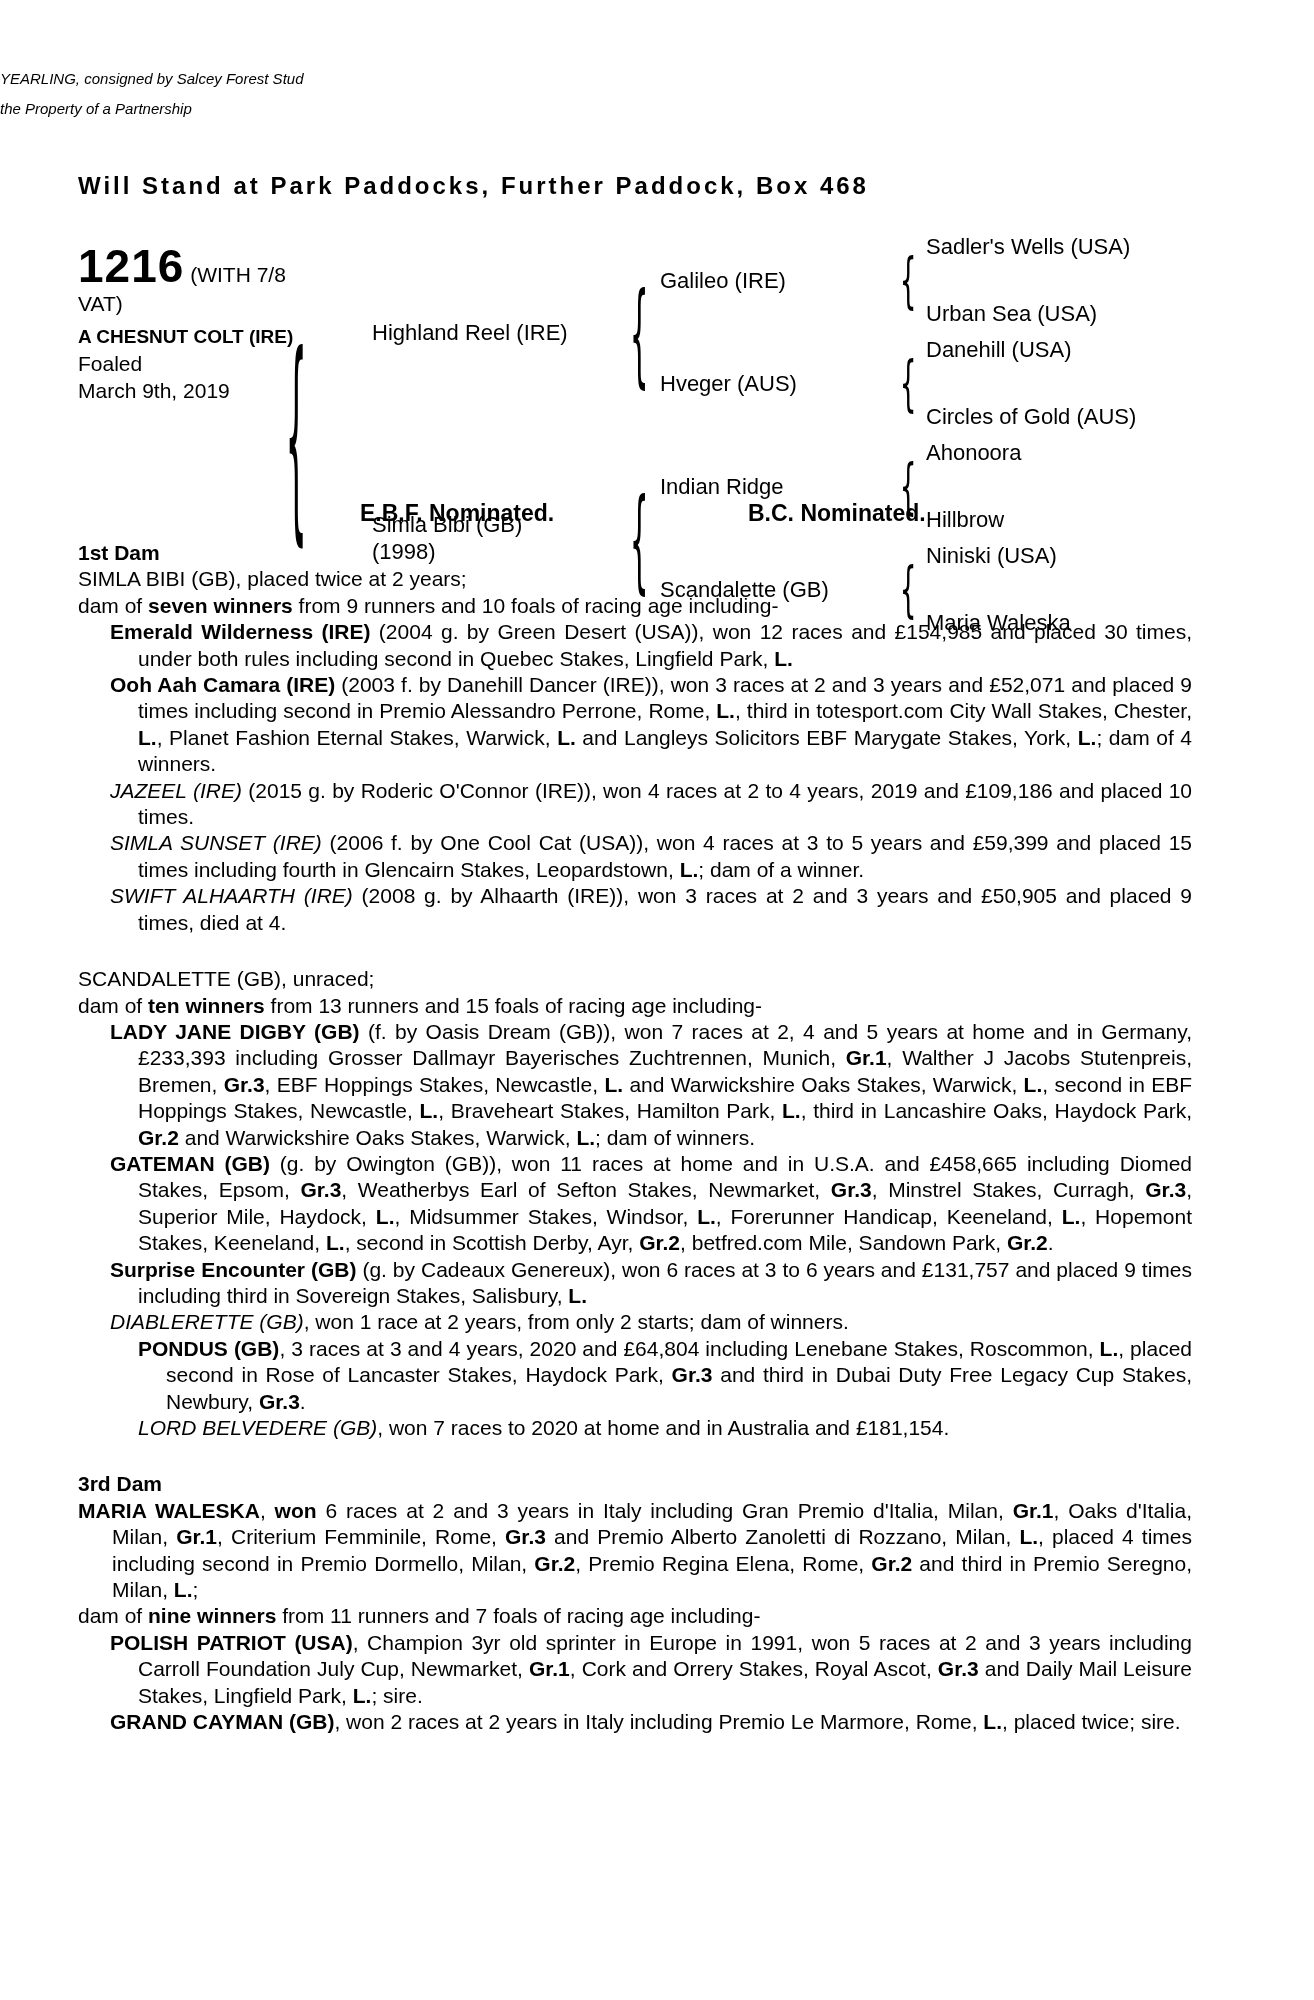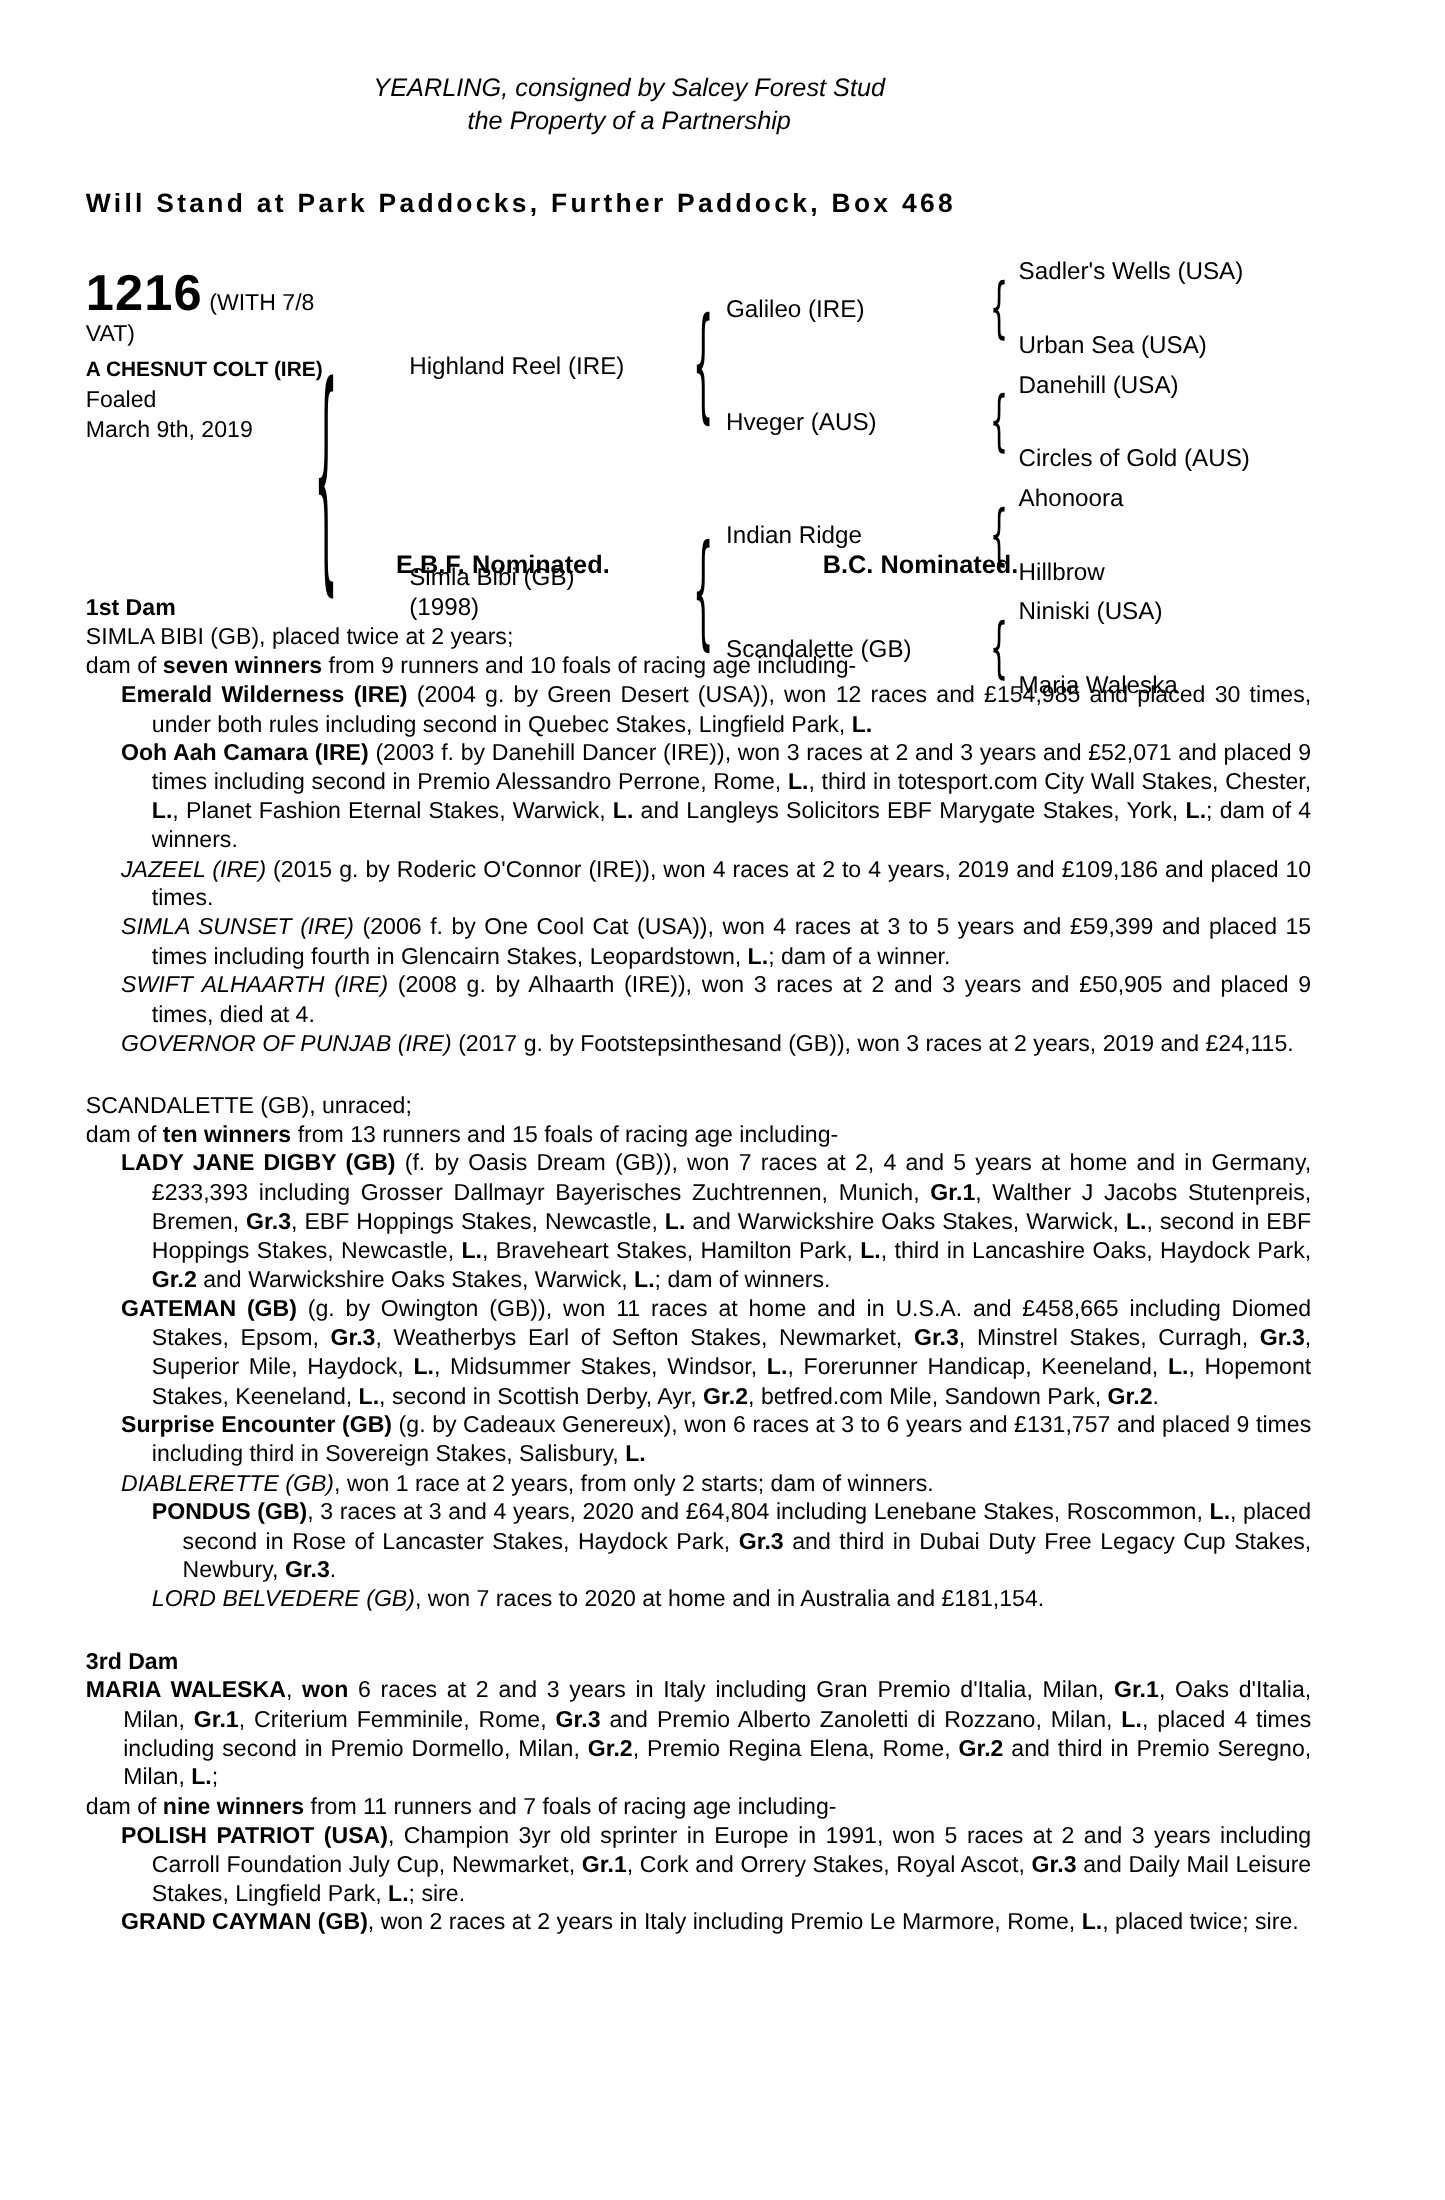--- a/index.html
+++ b/index.html
@@ -3,21 +3,21 @@
 <meta charset="utf-8">
 <style>
   html, body { margin:0; padding:0; background:#ffffff; }
   .page {
     position:relative; width:1314px; height:2000px; background:#ffffff;
     color:#000; font-family:"Liberation Sans", sans-serif; overflow:hidden;
   }
   
   .consignor {
     position:absolute; top:64px; left:0; width:1144px;
-    text-align:center; font-style:italic; font-size:23px; line-height:30px;
+    text-align:left; font-style:italic; font-size:15px; line-height:30px;
   }
   .stand-line {
     position:absolute; top:172px; left:78px;
     font-weight:700; font-size:24px; letter-spacing:3px;
   }
   
   .lot-block { position:absolute; left:78px; top:242px; width:225px; font-size:21px; line-height:27px; }
   .lot-number { font-size:46px; font-weight:700; line-height:48px; letter-spacing:1px; }
   .lot-vat { font-size:21px; }
   .colt-name { font-weight:700; font-size:19px; margin-top:6px; line-height:27px; }
@@ -159,21 +159,20 @@
   <div class="pedigree-text">
       <div class="section">
         <div class="section-title">1st Dam</div>
         <div class="para p-flush"><span>SIMLA BIBI (GB), placed twice at 2 years;</span></div>
         <div class="para p-flush"><span>dam of </span><span class="b">seven winners</span><span> from 9 runners and 10 foals of racing age including-</span></div>
         <div class="para p-l1"><span class="b">Emerald Wilderness (IRE)</span><span> (2004 g. by Green Desert (USA)), won 12 races and £154,985 and placed 30 times, under both rules including second in Quebec Stakes, Lingfield Park, </span><span class="b">L.</span></div>
         <div class="para p-l1"><span class="b">Ooh Aah Camara (IRE)</span><span> (2003 f. by Danehill Dancer (IRE)), won 3 races at 2 and 3 years and £52,071 and placed 9 times including second in Premio Alessandro Perrone, Rome, </span><span class="b">L.</span><span>, third in totesport.com City Wall Stakes, Chester, </span><span class="b">L.</span><span>, Planet Fashion Eternal Stakes, Warwick, </span><span class="b">L.</span><span> and Langleys Solicitors EBF Marygate Stakes, York, </span><span class="b">L.</span><span>; dam of 4 winners.</span></div>
         <div class="para p-l1"><span class="i">JAZEEL (IRE)</span><span> (2015 g. by Roderic O'Connor (IRE)), won 4 races at 2 to 4 years, 2019 and £109,186 and placed 10 times.</span></div>
         <div class="para p-l1"><span class="i">SIMLA SUNSET (IRE)</span><span> (2006 f. by One Cool Cat (USA)), won 4 races at 3 to 5 years and £59,399 and placed 15 times including fourth in Glencairn Stakes, Leopardstown, </span><span class="b">L.</span><span>; dam of a winner.</span></div>
         <div class="para p-l1"><span class="i">SWIFT ALHAARTH (IRE)</span><span> (2008 g. by Alhaarth (IRE)), won 3 races at 2 and 3 years and £50,905 and placed 9 times, died at 4.</span></div>
-        <div class="para p-l1"><span class="i">GOVERNOR OF PUNJAB (IRE)</span><span> (2017 g. by Footstepsinthesand (GB)), won 3 races at 2 years, 2019 and £24,115.</span></div>
       </div>
       <div class="section">
         <div class="para p-flush"><span>SCANDALETTE (GB), unraced;</span></div>
         <div class="para p-flush"><span>dam of </span><span class="b">ten winners</span><span> from 13 runners and 15 foals of racing age including-</span></div>
         <div class="para p-l1"><span class="b">LADY JANE DIGBY (GB)</span><span> (f. by Oasis Dream (GB)), won 7 races at 2, 4 and 5 years at home and in Germany, £233,393 including Grosser Dallmayr Bayerisches Zuchtrennen, Munich, </span><span class="b">Gr.1</span><span>, Walther J Jacobs Stutenpreis, Bremen, </span><span class="b">Gr.3</span><span>, EBF Hoppings Stakes, Newcastle, </span><span class="b">L.</span><span> and Warwickshire Oaks Stakes, Warwick, </span><span class="b">L.</span><span>, second in EBF Hoppings Stakes, Newcastle, </span><span class="b">L.</span><span>, Braveheart Stakes, Hamilton Park, </span><span class="b">L.</span><span>, third in Lancashire Oaks, Haydock Park, </span><span class="b">Gr.2</span><span> and Warwickshire Oaks Stakes, Warwick, </span><span class="b">L.</span><span>; dam of winners.</span></div>
         <div class="para p-l1"><span class="b">GATEMAN (GB)</span><span> (g. by Owington (GB)), won 11 races at home and in U.S.A. and £458,665 including Diomed Stakes, Epsom, </span><span class="b">Gr.3</span><span>, Weatherbys Earl of Sefton Stakes, Newmarket, </span><span class="b">Gr.3</span><span>, Minstrel Stakes, Curragh, </span><span class="b">Gr.3</span><span>, Superior Mile, Haydock, </span><span class="b">L.</span><span>, Midsummer Stakes, Windsor, </span><span class="b">L.</span><span>, Forerunner Handicap, Keeneland, </span><span class="b">L.</span><span>, Hopemont Stakes, Keeneland, </span><span class="b">L.</span><span>, second in Scottish Derby, Ayr, </span><span class="b">Gr.2</span><span>, betfred.com Mile, Sandown Park, </span><span class="b">Gr.2</span><span>.</span></div>
         <div class="para p-l1"><span class="b">Surprise Encounter (GB)</span><span> (g. by Cadeaux Genereux), won 6 races at 3 to 6 years and £131,757 and placed 9 times including third in Sovereign Stakes, Salisbury, </span><span class="b">L.</span></div>
         <div class="para p-l1"><span class="i">DIABLERETTE (GB)</span><span>, won 1 race at 2 years, from only 2 starts; dam of winners.</span></div>
         <div class="para p-l2"><span class="b">PONDUS (GB)</span><span>, 3 races at 3 and 4 years, 2020 and £64,804 including Lenebane Stakes, Roscommon, </span><span class="b">L.</span><span>, placed second in Rose of Lancaster Stakes, Haydock Park, </span><span class="b">Gr.3</span><span> and third in Dubai Duty Free Legacy Cup Stakes, Newbury, </span><span class="b">Gr.3</span><span>.</span></div>
         <div class="para p-l2"><span class="i">LORD BELVEDERE (GB)</span><span>, won 7 races to 2020 at home and in Australia and £181,154.</span></div>

